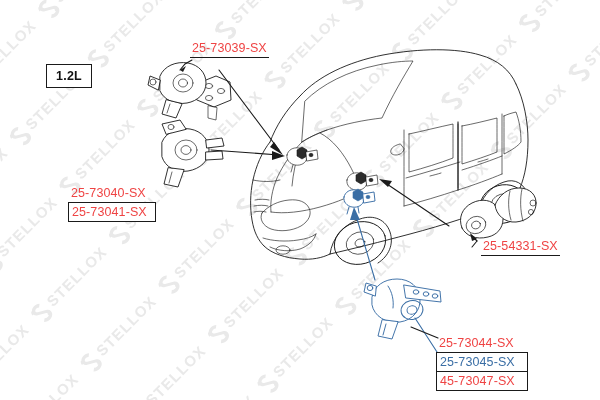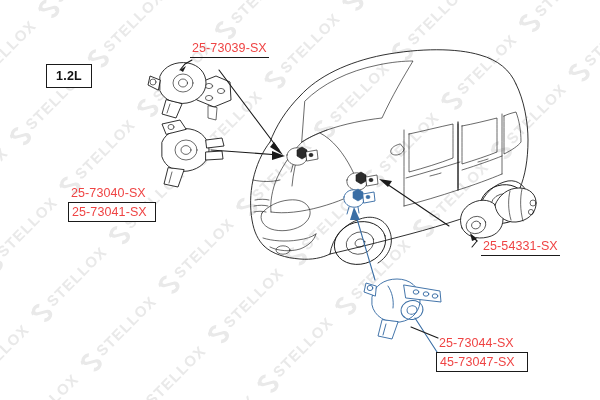--- a/index.html
+++ b/index.html
@@ -611,17 +611,18 @@
 
     <div class="pn-group" style="left:68px;top:184px;width:88px;">
       <div class="pn row row-top">25-73040-SX</div>
       <div class="pn row row-box">25-73041-SX</div>
     </div>
 
     <div class="pn pn-single" style="left:481px;top:238px;">25-54331-SX</div>
 
     <div class="pn-group" style="left:436px;top:334px;width:92px;">
       <div class="pn row row-top">25-73044-SX</div>
+      <div class="pn row row-box pn-hl">25-73045-SX</div>
       <div class="pn row row-box">45-73047-SX</div>
     </div>
 
   </div>
 </div>
 
 </body></html>

